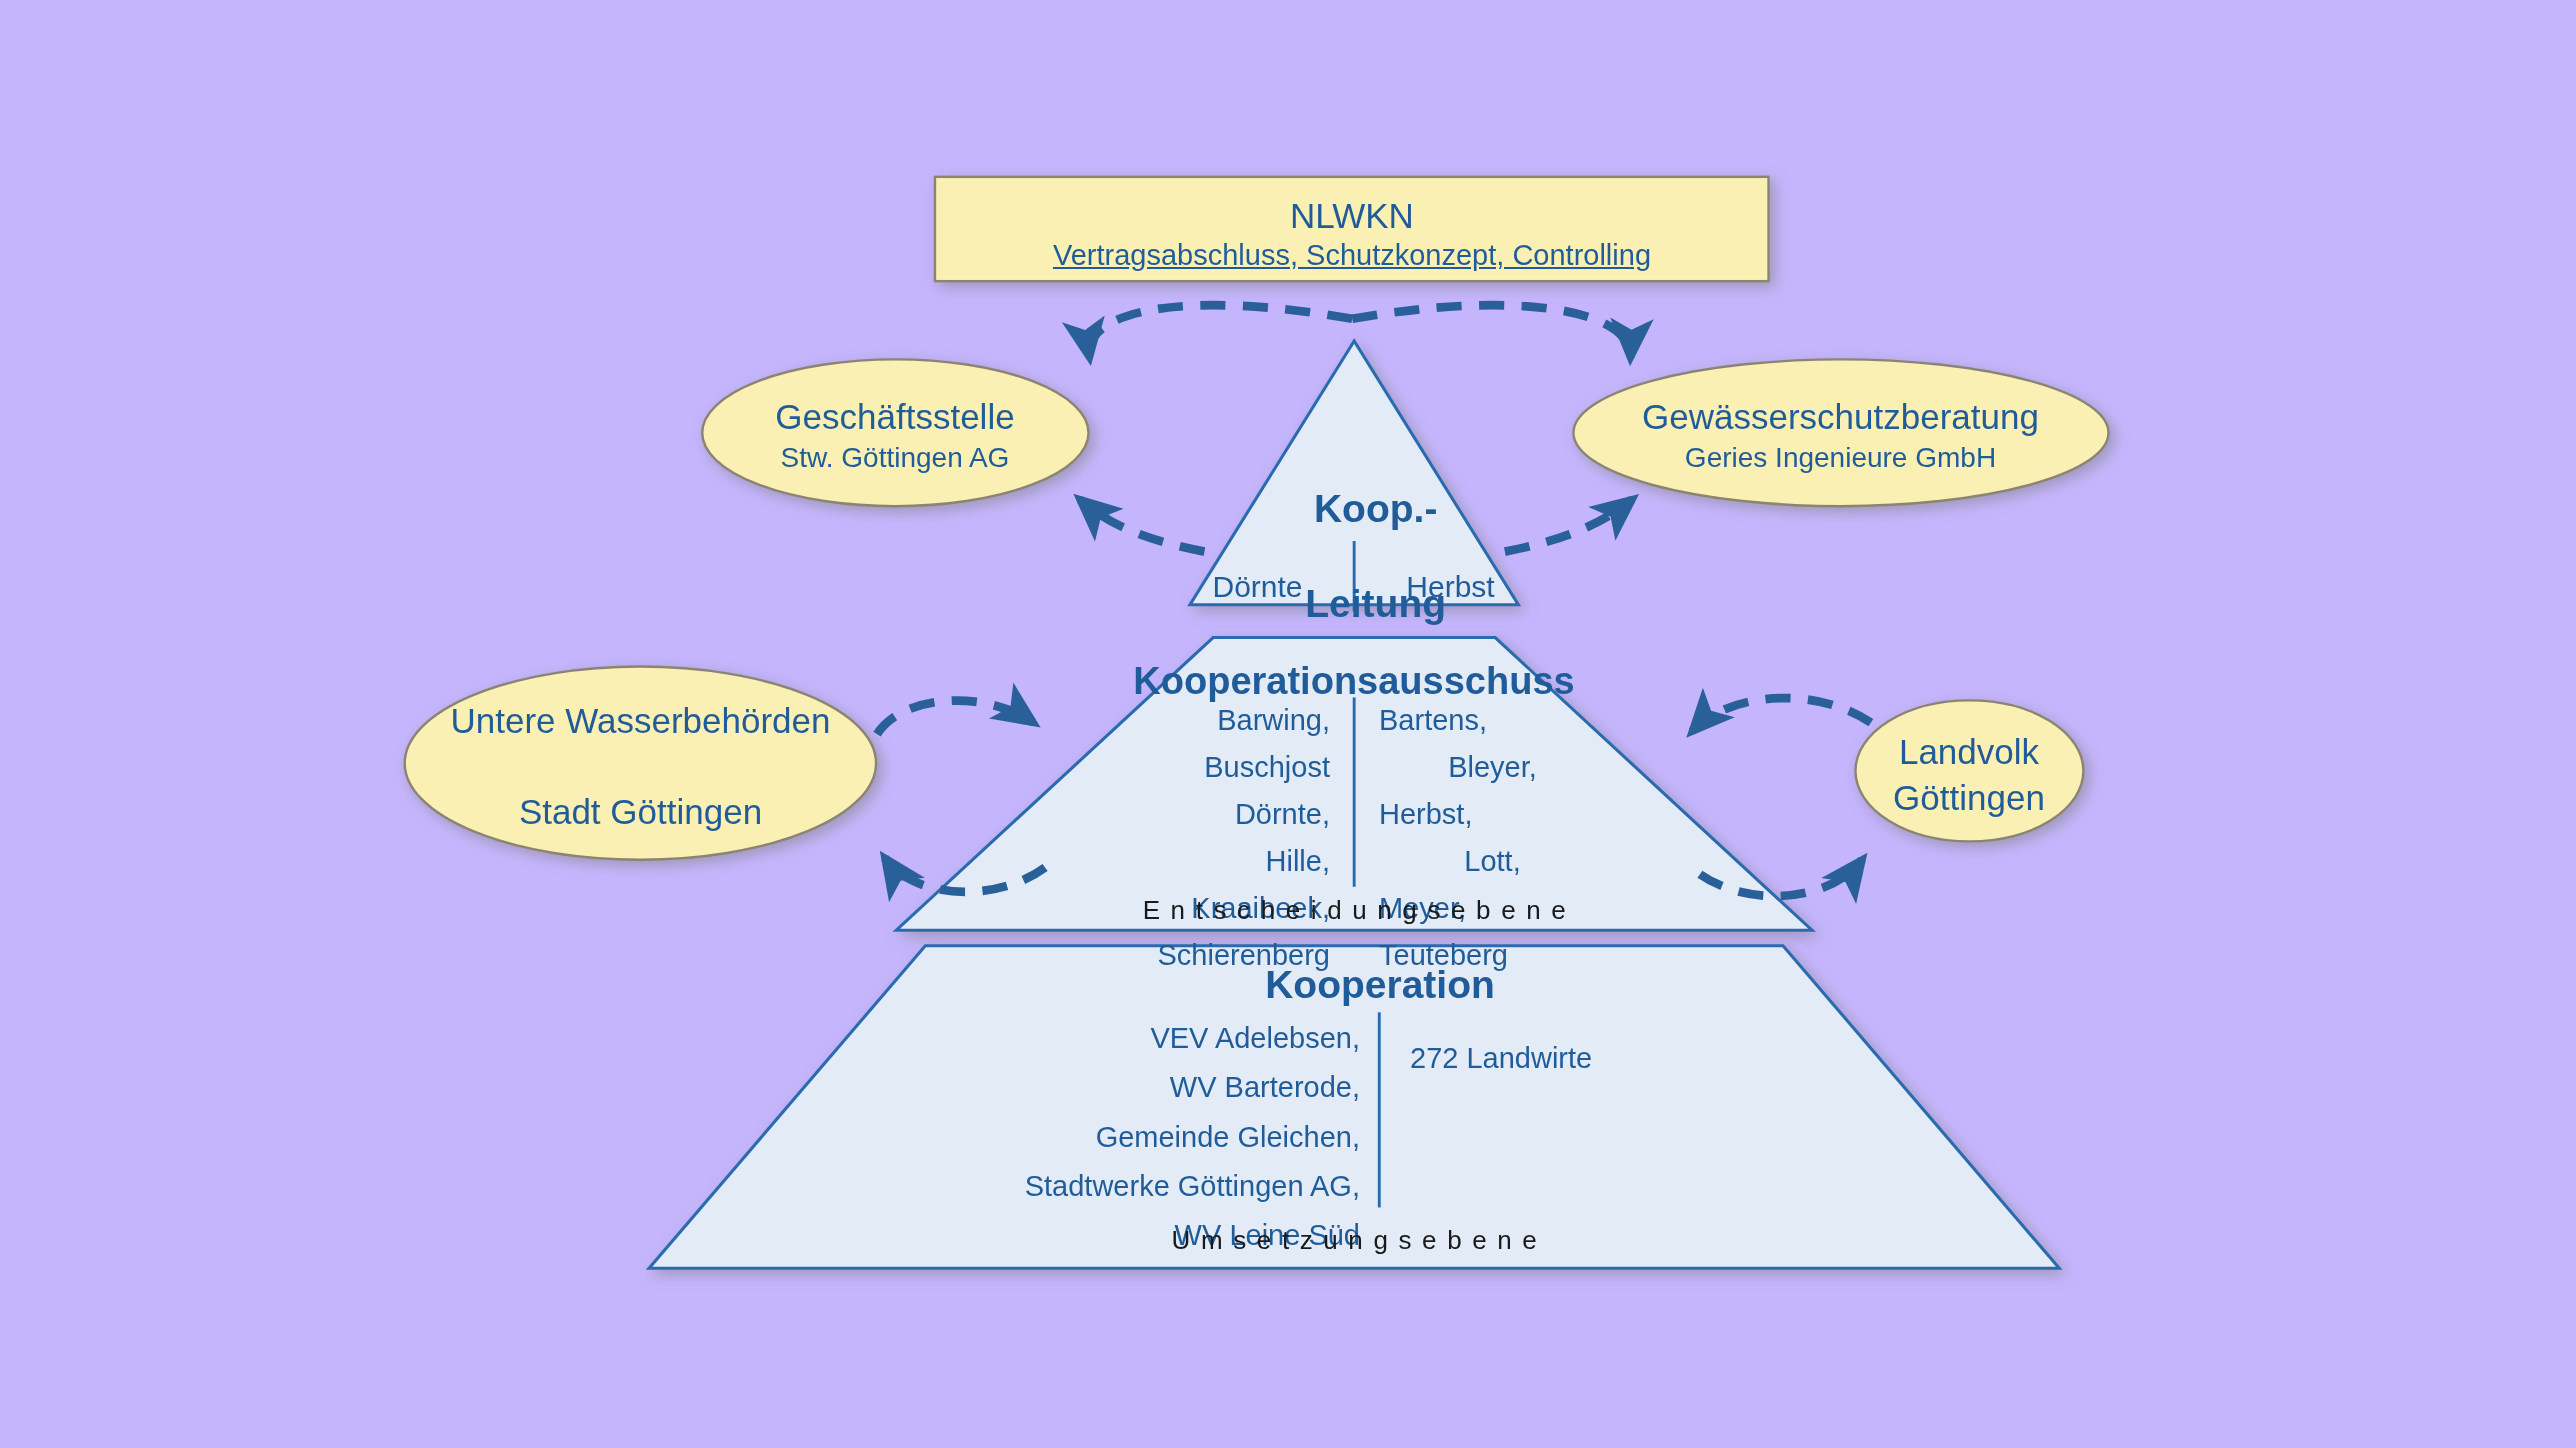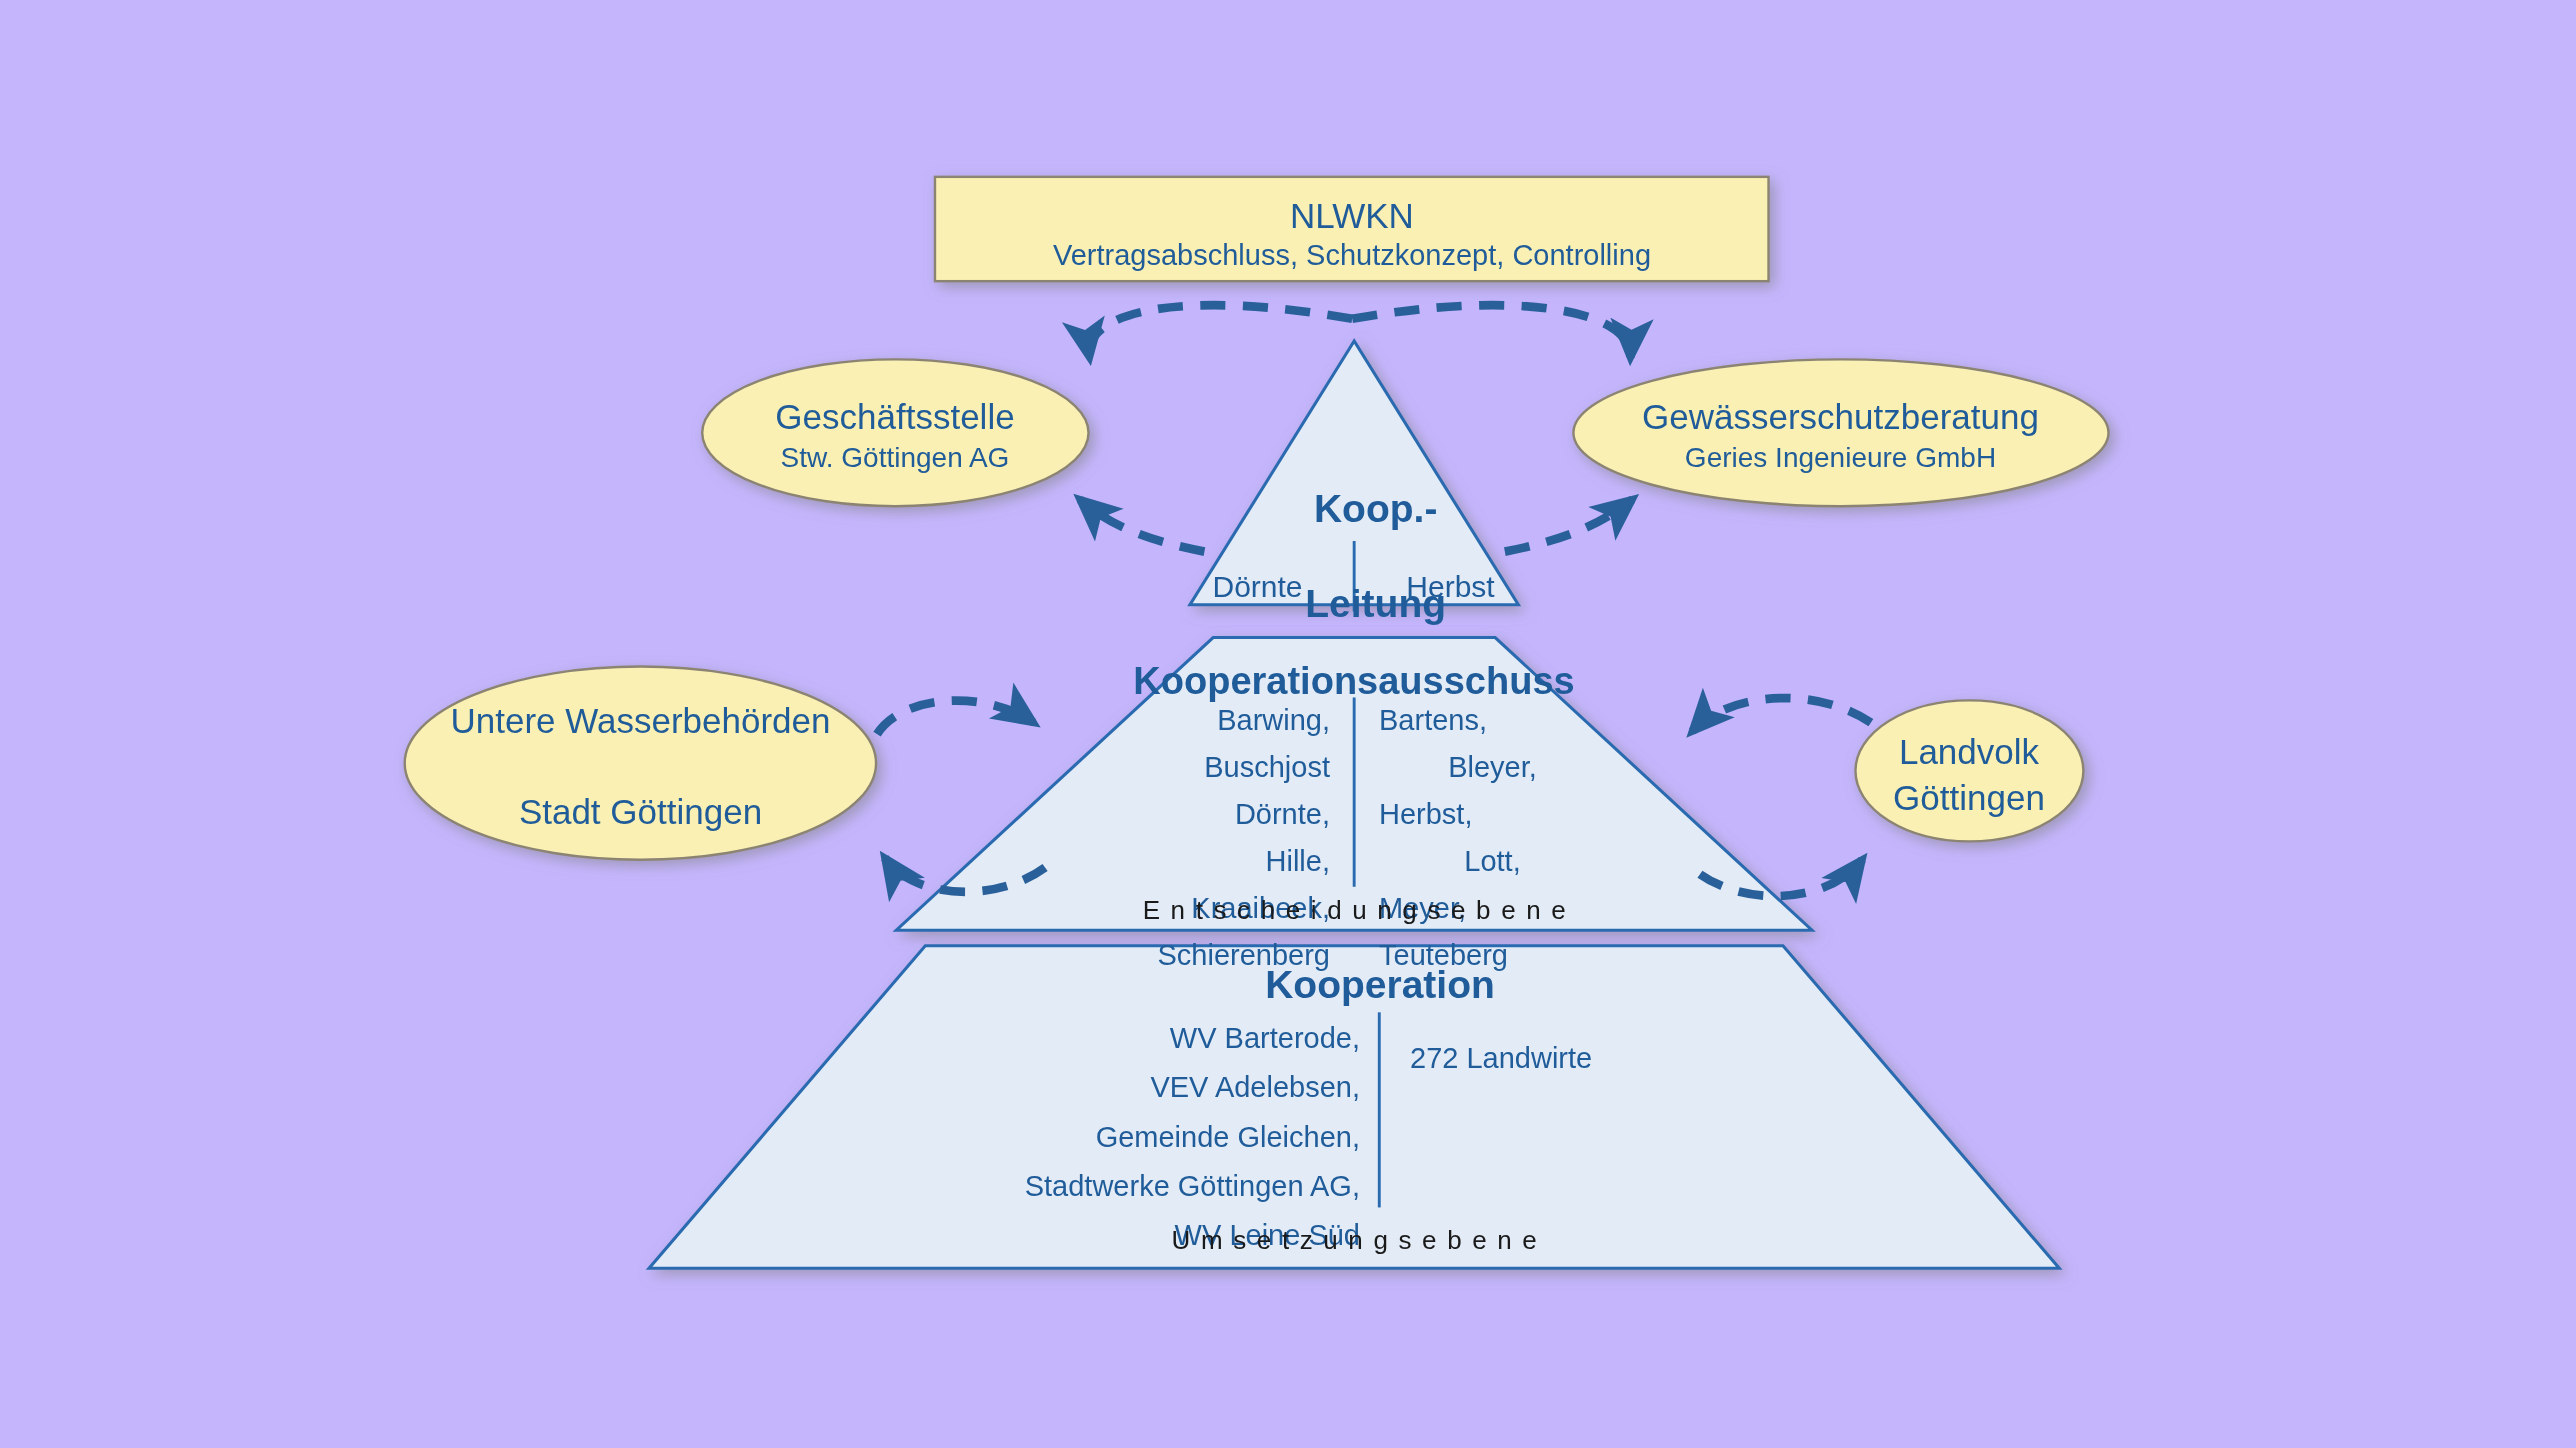--- a/index.html
+++ b/index.html
@@ -113,21 +113,21 @@
     <path d="M 908 760 C 935 718 1020 714 1070 748" fill="none" stroke="#2a6099" stroke-width="9" stroke-dasharray="26 18" stroke-linecap="butt" marker-end="url(#arrowhead)"></path>
 
     <path d="M 1082 898 C 1030 936 945 930 916 888" fill="none" stroke="#2a6099" stroke-width="9" stroke-dasharray="26 18" stroke-linecap="butt" marker-end="url(#arrowhead)"></path>
 
     <path d="M 1937 748 C 1880 710 1790 716 1752 757" fill="none" stroke="#2a6099" stroke-width="9" stroke-dasharray="26 18" stroke-linecap="butt" marker-end="url(#arrowhead)"></path>
 
     <path d="M 1760 905 C 1810 940 1895 934 1928 890" fill="none" stroke="#2a6099" stroke-width="9" stroke-dasharray="26 18" stroke-linecap="butt" marker-end="url(#arrowhead)"></path>
   </svg>
 
   <div class="txt" id="nlwkn-title" style="left:935px; top:194px; width:834px;">NLWKN</div>
-  <div class="txt" id="nlwkn-sub" style="left:935px; top:237px; width:834px;">Vertragsabschluss, Schutzkonzept, Controlling</div>
+  <div class="txt" id="nlwkn-sub" style="left:935px; top:237px; width:834px;text-decoration:underline;">Vertragsabschluss, Schutzkonzept, Controlling</div>
 
   <div class="txt ell-title" style="left:702px; top:395px; width:386px;">Geschäftsstelle</div>
   <div class="txt ell-sub" style="left:702px; top:440px; width:386px;">Stw. Göttingen AG</div>
 
   <div class="txt ell-title" style="left:1573px; top:395px; width:535px;">Gewässerschutzberatung</div>
   <div class="txt ell-sub" style="left:1573px; top:440px; width:535px;">Geries Ingenieure GmbH</div>
 
   <div class="txt ell-title" style="left:405px; top:699px; width:471px;">Untere Wasserbehörden</div>
   <div class="txt ell-title" style="left:405px; top:790px; width:471px;">Stadt Göttingen</div>
 
@@ -159,22 +159,22 @@
     <div class="txt ka-name" style="position:static; text-align:center;">Lott,</div>
     <div class="txt ka-name" style="position:static; text-align:left;">Meyer,</div>
     <div class="txt ka-name" style="position:static; text-align:left;">Teuteberg</div>
   </div>
 
   <div class="level-label" style="left:1064px; top:895px; width:591px;">Entscheidungsebene</div>
 
   <div class="txt" id="koop-title" style="left:1090px; top:960px; width:580px;">Kooperation</div>
 
   <div style="position:absolute; left:983px; top:1014px; width:377px; text-align:right;">
+    <div class="txt koop-name" style="position:static; text-align:right;">VEV Adelebsen,</div>
     <div class="txt koop-name" style="position:static; text-align:right;">WV Barterode,</div>
-    <div class="txt koop-name" style="position:static; text-align:right;">VEV Adelebsen,</div>
     <div class="txt koop-name" style="position:static; text-align:right;">Gemeinde Gleichen,</div>
     <div class="txt koop-name" style="position:static; text-align:right;">Stadtwerke Göttingen AG,</div>
     <div class="txt koop-name" style="position:static; text-align:right;">WV Leine Süd</div>
   </div>
 
   <div class="txt" id="landwirte" style="left:1410px; top:1040px; width:290px; text-align:left;">272 Landwirte</div>
 
   <div class="level-label" style="left:1064px; top:1225px; width:591px;">Umsetzungsebene</div>
 
 </div>

